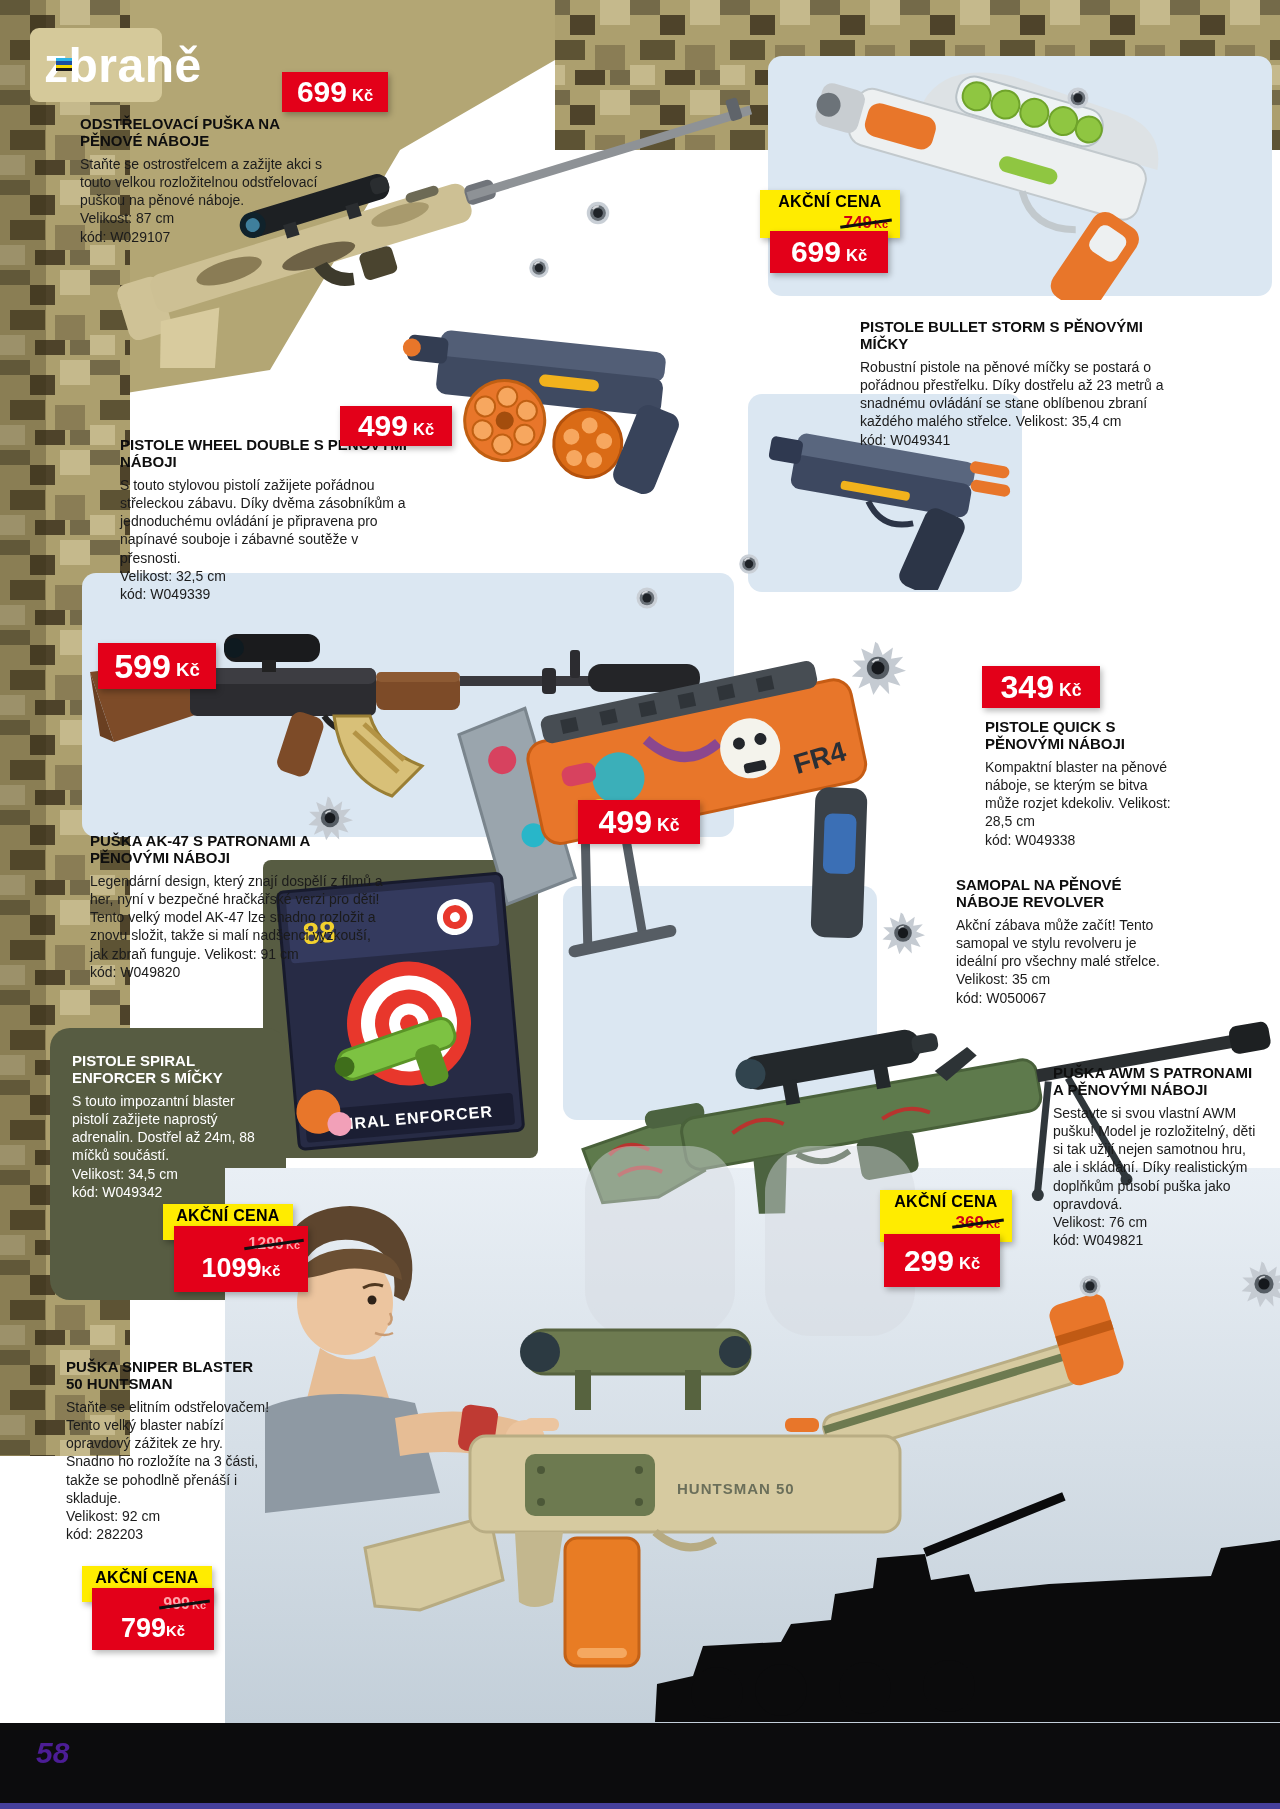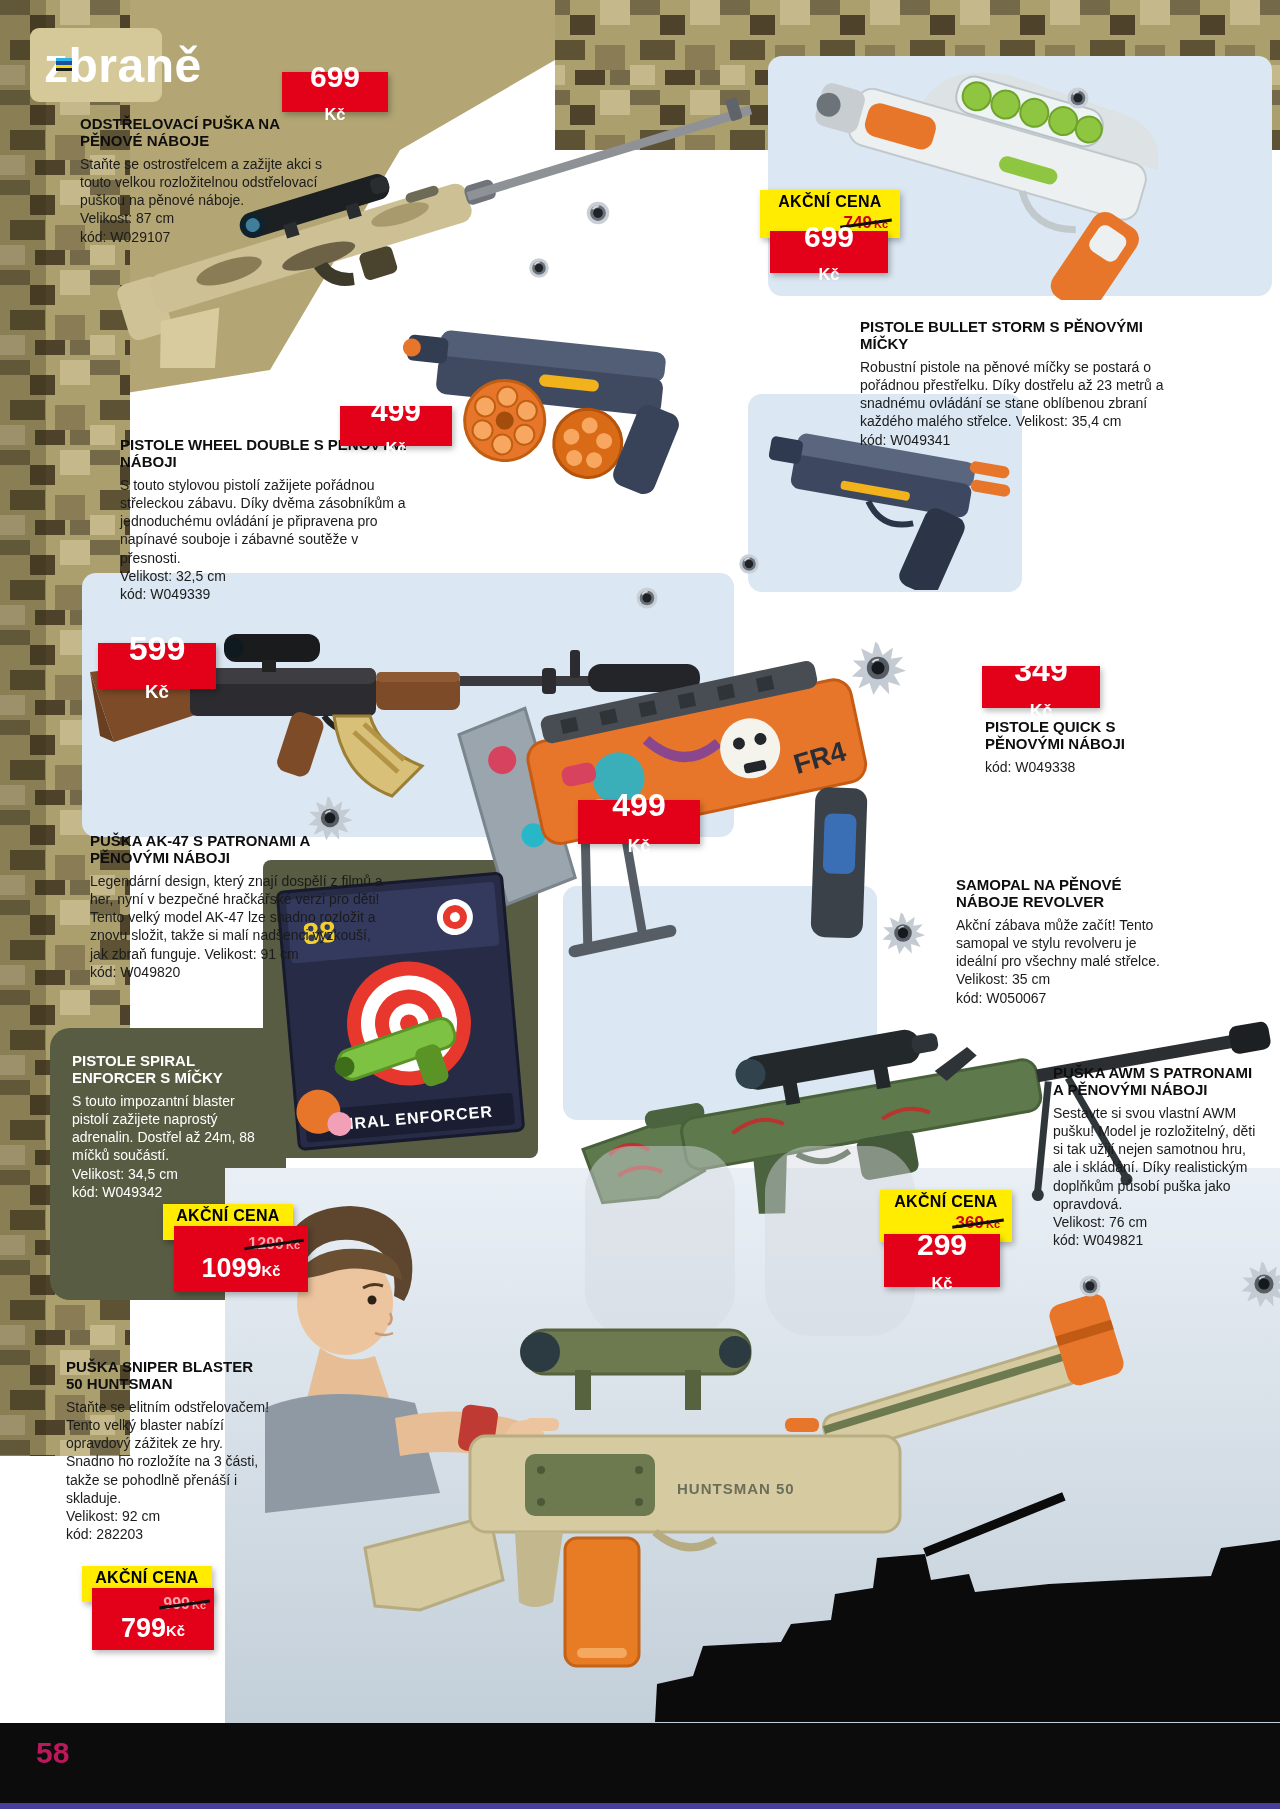--- a/index.html
+++ b/index.html
@@ -6,35 +6,35 @@
   #page{position:relative;width:1280px;height:1809px;margin:0 auto;background:#fff;overflow:hidden;
         font-family:"Liberation Sans",sans-serif;}
   .abs{position:absolute;}
   
   .tb{position:absolute;color:#161616;}
   .tb h3{margin:0 0 5px 0;font-size:15px;line-height:1.16;font-weight:700;color:#0e0e0e;}
   .tb p{margin:0;font-size:14px;line-height:1.3;color:#1b1b1b;}
   .tb.white h3,.tb.white p{color:#fff;}
   
   .price{position:absolute;background:#e30019;color:#fff;display:flex;align-items:center;justify-content:center;
-         gap:5px;font-weight:700;box-shadow:2px 3px 6px rgba(0,0,0,.28);z-index:6;flex-direction:column;}
+         gap:5px;font-weight:700;box-shadow:2px 3px 6px rgba(0,0,0,.28);z-index:6;}
   .price .kc{font-size:.55em;margin-top:.4em;}
   .pcol{flex-direction:column;gap:0;padding:2px 6px;}
   .prow{display:flex;align-items:center;gap:0;}
   
   .saley{position:absolute;background:#ffec00;box-shadow:2px 3px 6px rgba(0,0,0,.28);padding:3px 9px;z-index:5;}
   .slabel{font-weight:700;font-size:16px;letter-spacing:.3px;color:#000;text-align:center;}
   .sold{text-align:right;font-weight:700;font-size:17px;color:#cf0016;margin-top:2px;padding-right:3px;}
   .red-old{color:#ffa6ab;font-size:16px;font-weight:700;text-align:right;width:100%;padding-right:4px;}
   .strike{position:relative;display:inline-block;}
   .strike::after{content:"";position:absolute;left:-4px;right:-4px;top:46%;height:2.6px;background:#101010;transform:rotate(-8deg);}
   .okc{font-size:11px;margin-left:2px;}
   
   #sectionTitle{position:absolute;left:44px;top:38px;font-size:48px;font-weight:700;color:#fff;letter-spacing:.5px;z-index:3;}
-  #pageNum{position:absolute;left:36px;top:1736px;font-size:30px;font-weight:700;color:#be185d;z-index:4;}
+  #pageNum{position:absolute;left:36px;top:1736px;font-size:30px;font-weight:700;color:#4c1d95;z-index:4;font-style:italic;}
   
   #printMark{position:absolute;left:56px;top:58px;width:16px;height:13px;z-index:3;
     background:linear-gradient(#2bb3e6 0 25%,#1b4fa0 25% 50%,#f5d800 50% 75%,#1a1a1a 75% 100%);}
   svg text{font-family:"Liberation Sans",sans-serif;}
 </style>
 </head>
 <body>
 
 <div id="page">
 
@@ -395,20 +395,21 @@
   </div>
 
   <div class="tb" style="left:90px;top:832px;width:295px;z-index:4">
     <h3>PUŠKA AK-47 S PATRONAMI A PĚNOVÝMI NÁBOJI</h3>
     <p>Legendární design, který znají dospělí z filmů a her, nyní v bezpečné hračkářské verzi pro děti! Tento velký model AK-47 lze snadno rozložit a znovu složit, takže si malí nadšenci vyzkouší, jak zbraň funguje. Velikost: 91 cm</p>
     <p>kód: W049820</p>
   </div>
 
   <div class="tb" style="left:985px;top:718px;width:200px;z-index:4">
     <h3>PISTOLE QUICK S PĚNOVÝMI NÁBOJI</h3>
+    <p>Kompaktní blaster na pěnové náboje, se kterým se bitva může rozjet kdekoliv. Velikost: 28,5 cm</p>
     <p>kód: W049338</p>
   </div>
 
   <div class="tb" style="left:956px;top:876px;width:220px;z-index:4">
     <h3>SAMOPAL NA PĚNOVÉ NÁBOJE REVOLVER</h3>
     <p>Akční zábava může začít! Tento samopal ve stylu revolveru je ideální pro všechny malé střelce.</p>
     <p>Velikost: 35 cm</p>
     <p>kód: W050067</p>
   </div>
 

